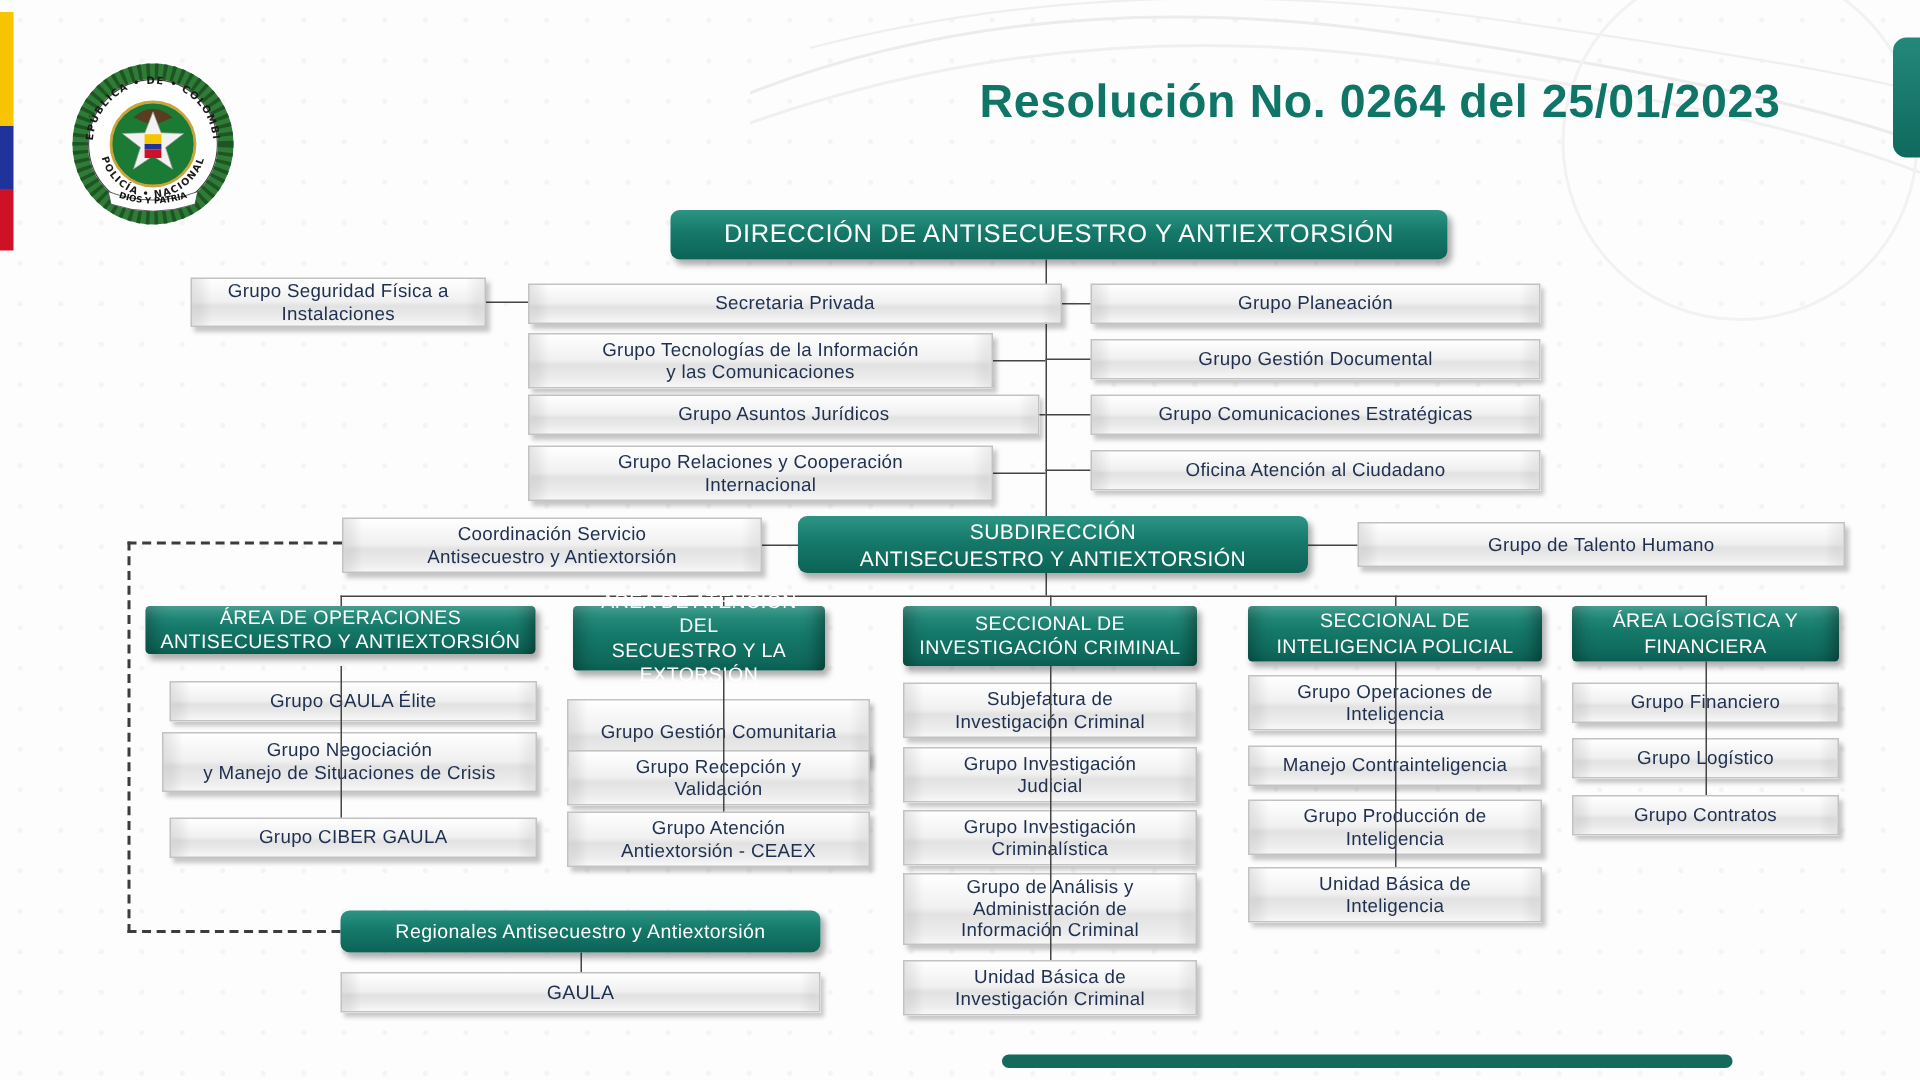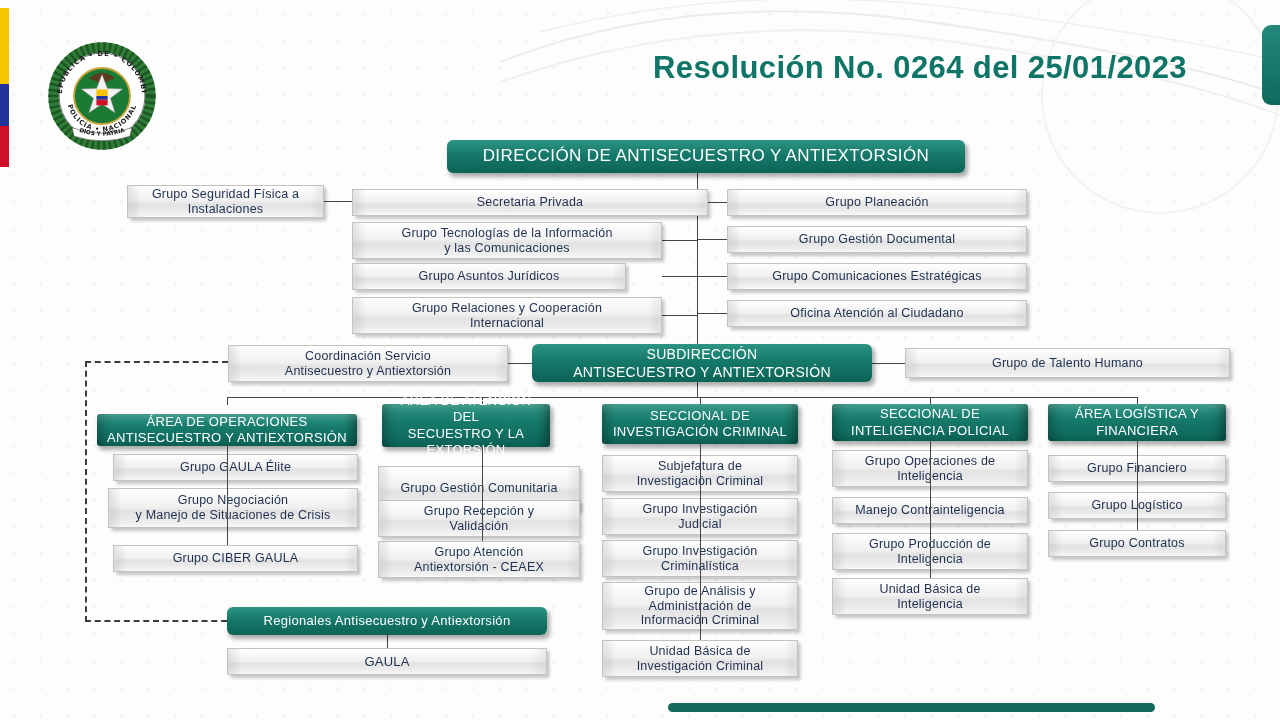--- a/index.html
+++ b/index.html
@@ -149,36 +149,36 @@
   <div class="dash-h" style="left:85px;top:620px;width:142px"></div>
 
   <div class="box tbox big" style="left:447px;top:140px;width:518px;height:33px">DIRECCIÓN DE ANTISECUESTRO Y ANTIEXTORSIÓN</div>
 
   <div class="box gbox" style="left:127px;top:185px;width:197px;height:33px">Grupo Seguridad Física a
 Instalaciones</div>
 
   <div class="box gbox" style="left:352px;top:189px;width:356px;height:27px">Secretaria Privada</div>
   <div class="box gbox" style="left:352px;top:222px;width:310px;height:37px">Grupo Tecnologías de la Información
 y las Comunicaciones</div>
-  <div class="box gbox" style="left:352px;top:263px;width:274px;height:27px">Grupo Asuntos Jurídicos</div>
+  <div class="box gbox" style="left:352px;top:263px;width:341px;height:27px">Grupo Asuntos Jurídicos</div>
   <div class="box gbox" style="left:352px;top:297px;width:310px;height:37px">Grupo Relaciones y Cooperación
 Internacional</div>
 
   <div class="box gbox" style="left:727px;top:189px;width:300px;height:27px">Grupo Planeación</div>
   <div class="box gbox" style="left:727px;top:226px;width:300px;height:27px">Grupo Gestión Documental</div>
   <div class="box gbox" style="left:727px;top:263px;width:300px;height:27px">Grupo Comunicaciones Estratégicas</div>
   <div class="box gbox" style="left:727px;top:300px;width:300px;height:27px">Oficina Atención al Ciudadano</div>
 
   <div class="box gbox" style="left:228px;top:345px;width:280px;height:37px">Coordinación Servicio
 Antisecuestro y Antiextorsión</div>
   <div class="box tbox" style="left:532px;top:344px;width:340px;height:38px">SUBDIRECCIÓN
 ANTISECUESTRO  Y ANTIEXTORSIÓN</div>
   <div class="box gbox" style="left:905px;top:348px;width:325px;height:30px">Grupo de Talento Humano</div>
 
-  <div class="box tbox thead" style="left:97px;top:414px;width:260px;height:32px">ÁREA DE OPERACIONES
+  <div class="box tbox thead" style="left:97px;top:404px;width:260px;height:32px">ÁREA DE OPERACIONES
 ANTISECUESTRO Y ANTIEXTORSIÓN</div>
   <div class="box gbox" style="left:113px;top:454px;width:245px;height:27px">Grupo GAULA Élite</div>
   <div class="box gbox" style="left:108px;top:488px;width:250px;height:40px">Grupo  Negociación
 y Manejo de Situaciones de Crisis</div>
   <div class="box gbox" style="left:113px;top:545px;width:245px;height:27px">Grupo CIBER GAULA</div>
 
   <div class="box tbox thead" style="left:382px;top:404px;width:168px;height:43px">ÁREA DE ATENCIÓN DEL
 SECUESTRO Y LA EXTORSIÓN</div>
   <div class="box gbox" style="left:378px;top:466px;width:202px;height:44px">Grupo Gestión Comunitaria</div>
   <div class="box gbox" style="left:378px;top:500px;width:202px;height:37px">Grupo Recepción y

